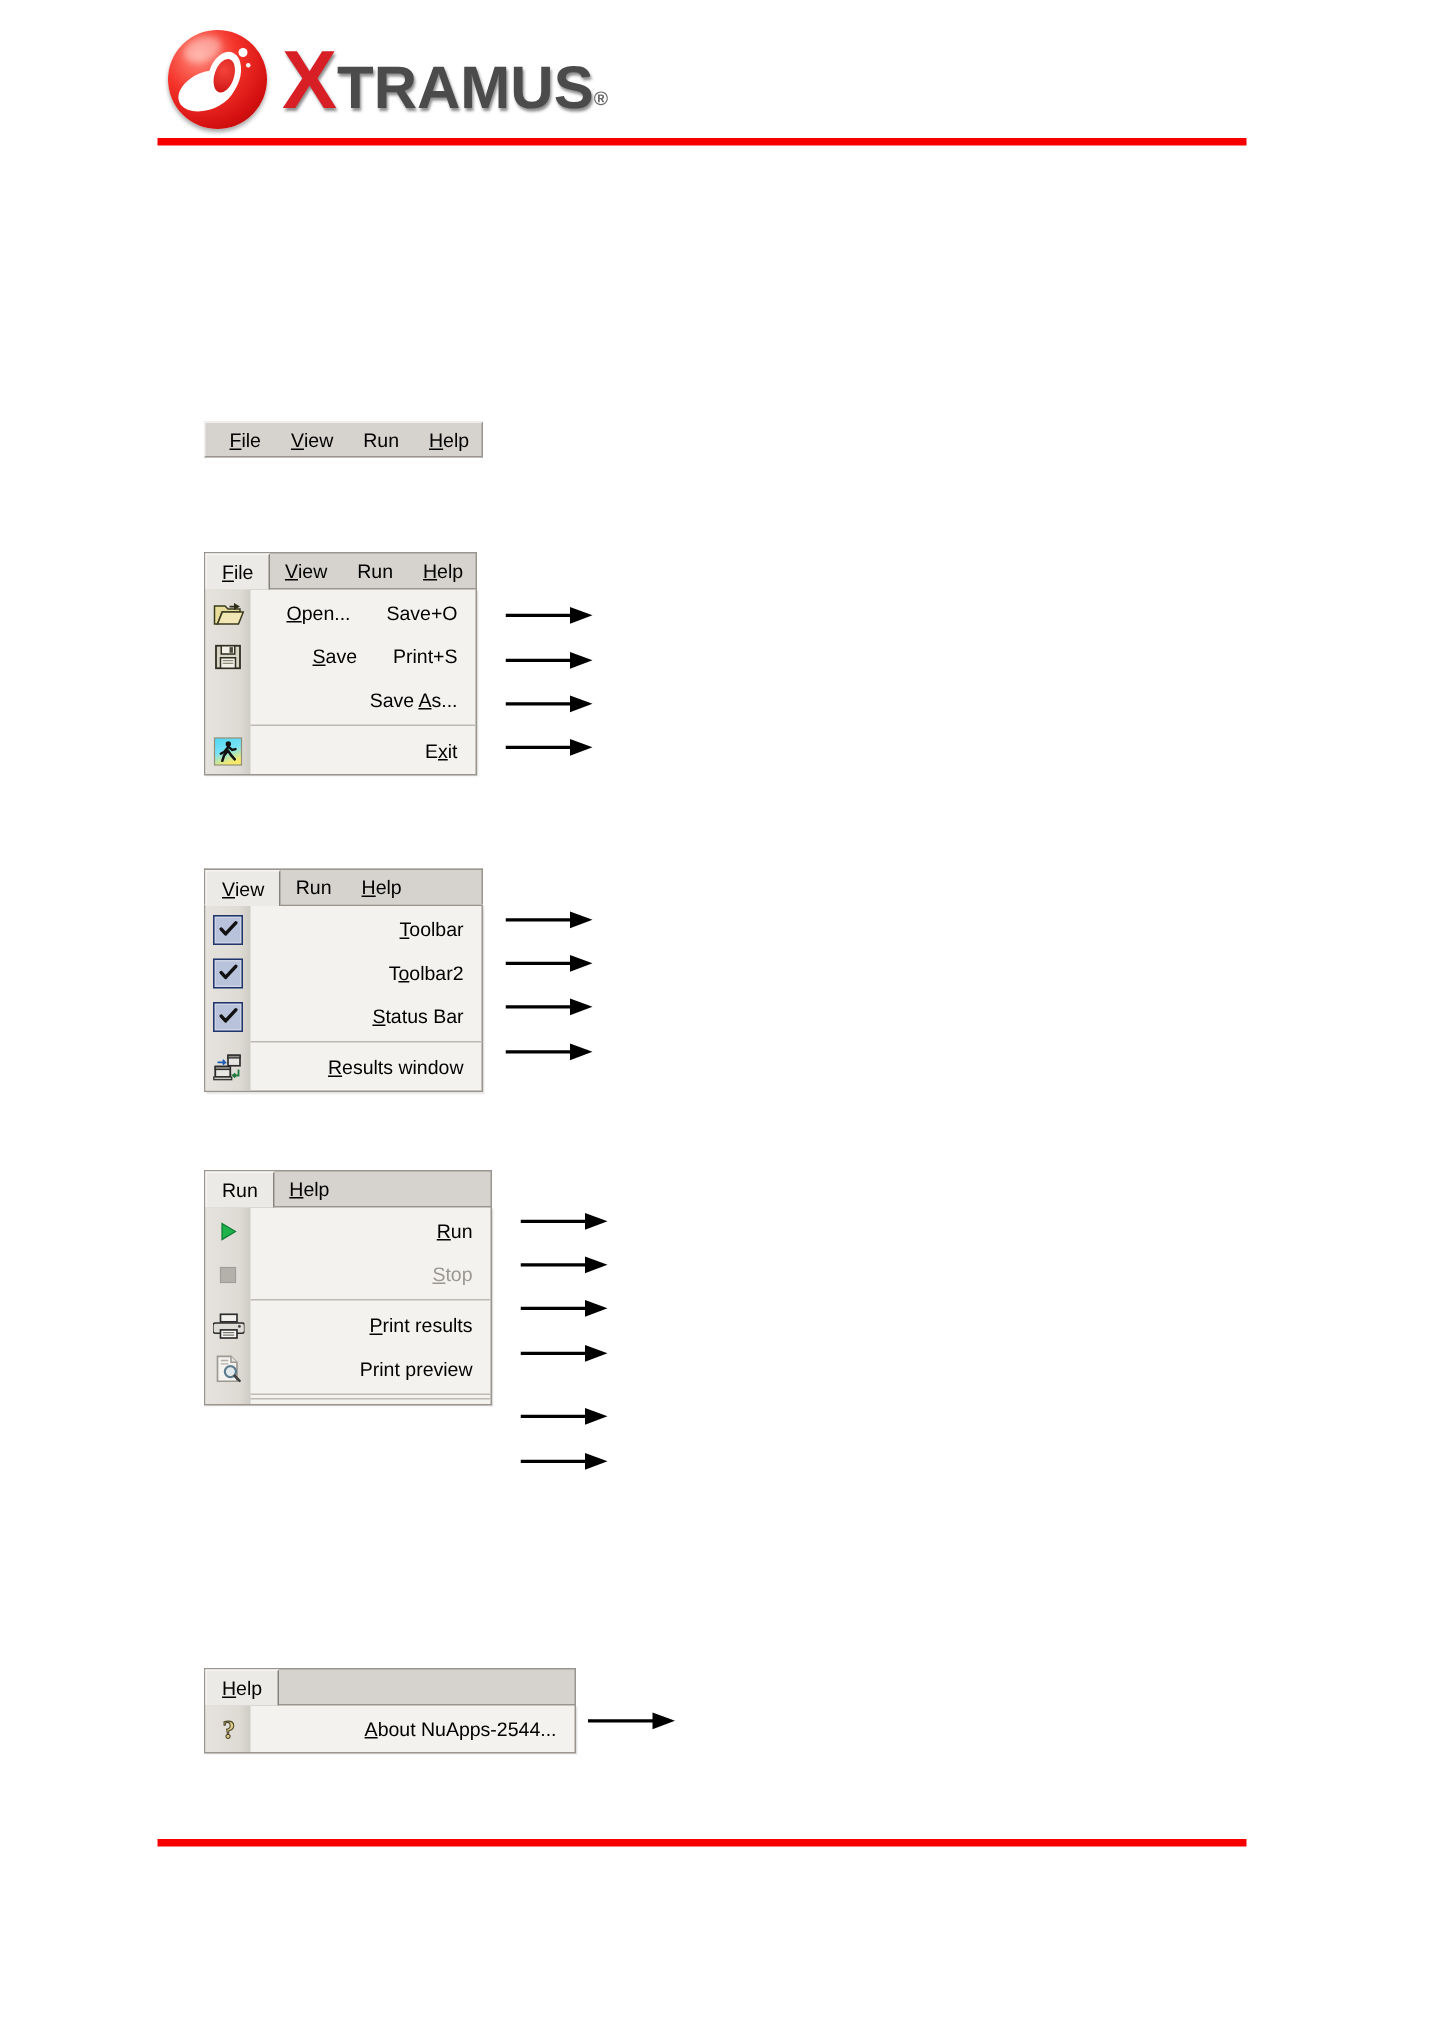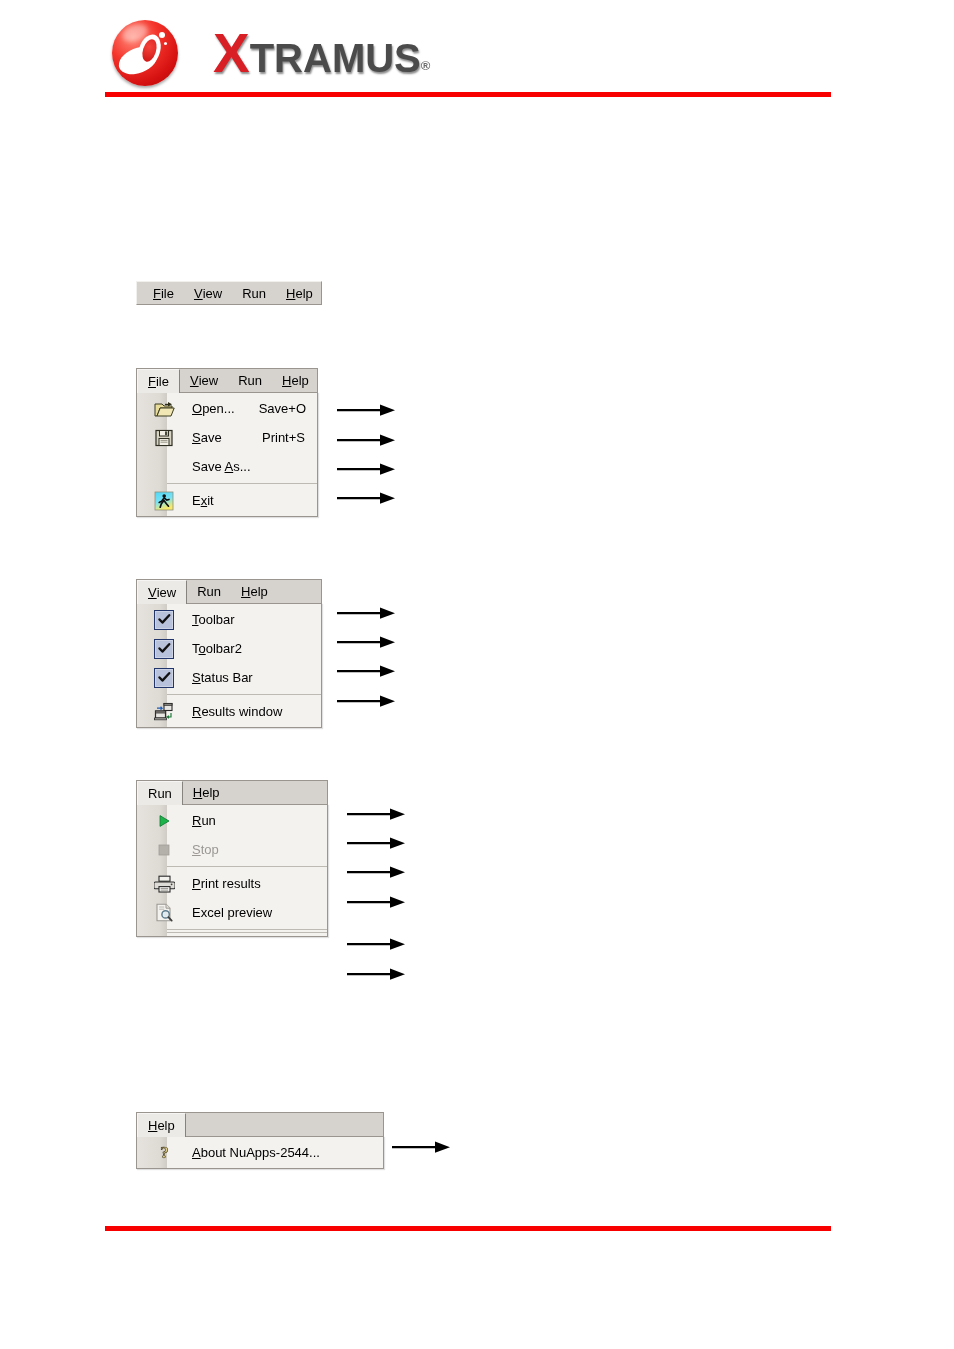--- a/index.html
+++ b/index.html
@@ -12,21 +12,21 @@
     width: 954px; height: 1349px;
     position: relative;
     overflow: hidden;
   }
 
   
   .header-logo {
     position: absolute;
     left: 112px; top: 18px;
     width: 340px; height: 70px;
-    display: flex; align-items: center; gap: 25px;
+    display: flex; align-items: center;
   }
   .logo-ball {
     width: 66px; height: 66px;
     border-radius: 50%;
     background:
       radial-gradient(circle at 32% 26%, #ff8a7a 0%, #f4332a 38%, #d41010 72%, #a80707 100%);
     position: relative;
     flex: 0 0 auto;
     box-shadow: 0 2px 3px rgba(0,0,0,0.35);
     overflow: hidden;
@@ -165,22 +165,23 @@
     position: absolute;
     left: 0; top: 0; bottom: 0;
     width: 30px;
     background: linear-gradient(to right, #e6e3de 0%, #dedbd5 75%, #cfccc6 100%);
   }
   .mi {
     position: relative;
     display: flex;
     align-items: center;
     height: 29px;
-    padding: 0 12px 0 12px;
+    padding: 0 12px 0 0;
     z-index: 1;
+    text-align: right;
   }
   .mi .ico {
     width: 30px;
     flex: 0 0 30px;
     display: flex;
     align-items: center;
     justify-content: center;
     height: 100%;
   }
   .mi .lbl {
@@ -411,21 +412,21 @@
         <span class="ico">
           <svg width="19" height="19" viewBox="0 0 19 19">
       <path d="M2 1.2 h9 l4 4 v12.6 h-13 z" fill="#f3f2ef" stroke="#9b9992" stroke-width="1.1"></path>
       <path d="M11 1.2 v4 h4" fill="#e3e1da" stroke="#9b9992" stroke-width="1"></path>
       <path d="M4.2 4 h5 M4.2 6.2 h5" stroke="#b3b0a9" stroke-width="0.9"></path>
       <circle cx="10.6" cy="11.4" r="3.7" fill="none" stroke="#5b7c8e" stroke-width="1.5"></circle>
       <circle cx="10.6" cy="11.4" r="2.4" fill="#d6e6ee" opacity="0.7"></circle>
       <path d="M13.4 14.2 l3.3 3.4" stroke="#3f3f3f" stroke-width="1.8" stroke-linecap="round"></path>
     </svg>
         </span>
-        <span class="lbl">Excel preview</span>
+        <span class="lbl">Print preview</span>
       </div>
       <div class="sep"></div>
       <div class="sep"></div>
     </div>
 </div>
 
 <div class="menu-widget" id="help-menu" style="width: 248px;">
   <div class="menubar" id="help-bar" style="width: 248px;">
       <div class="menubar-item active"><span class="u">H</span>elp</div>
     </div>

